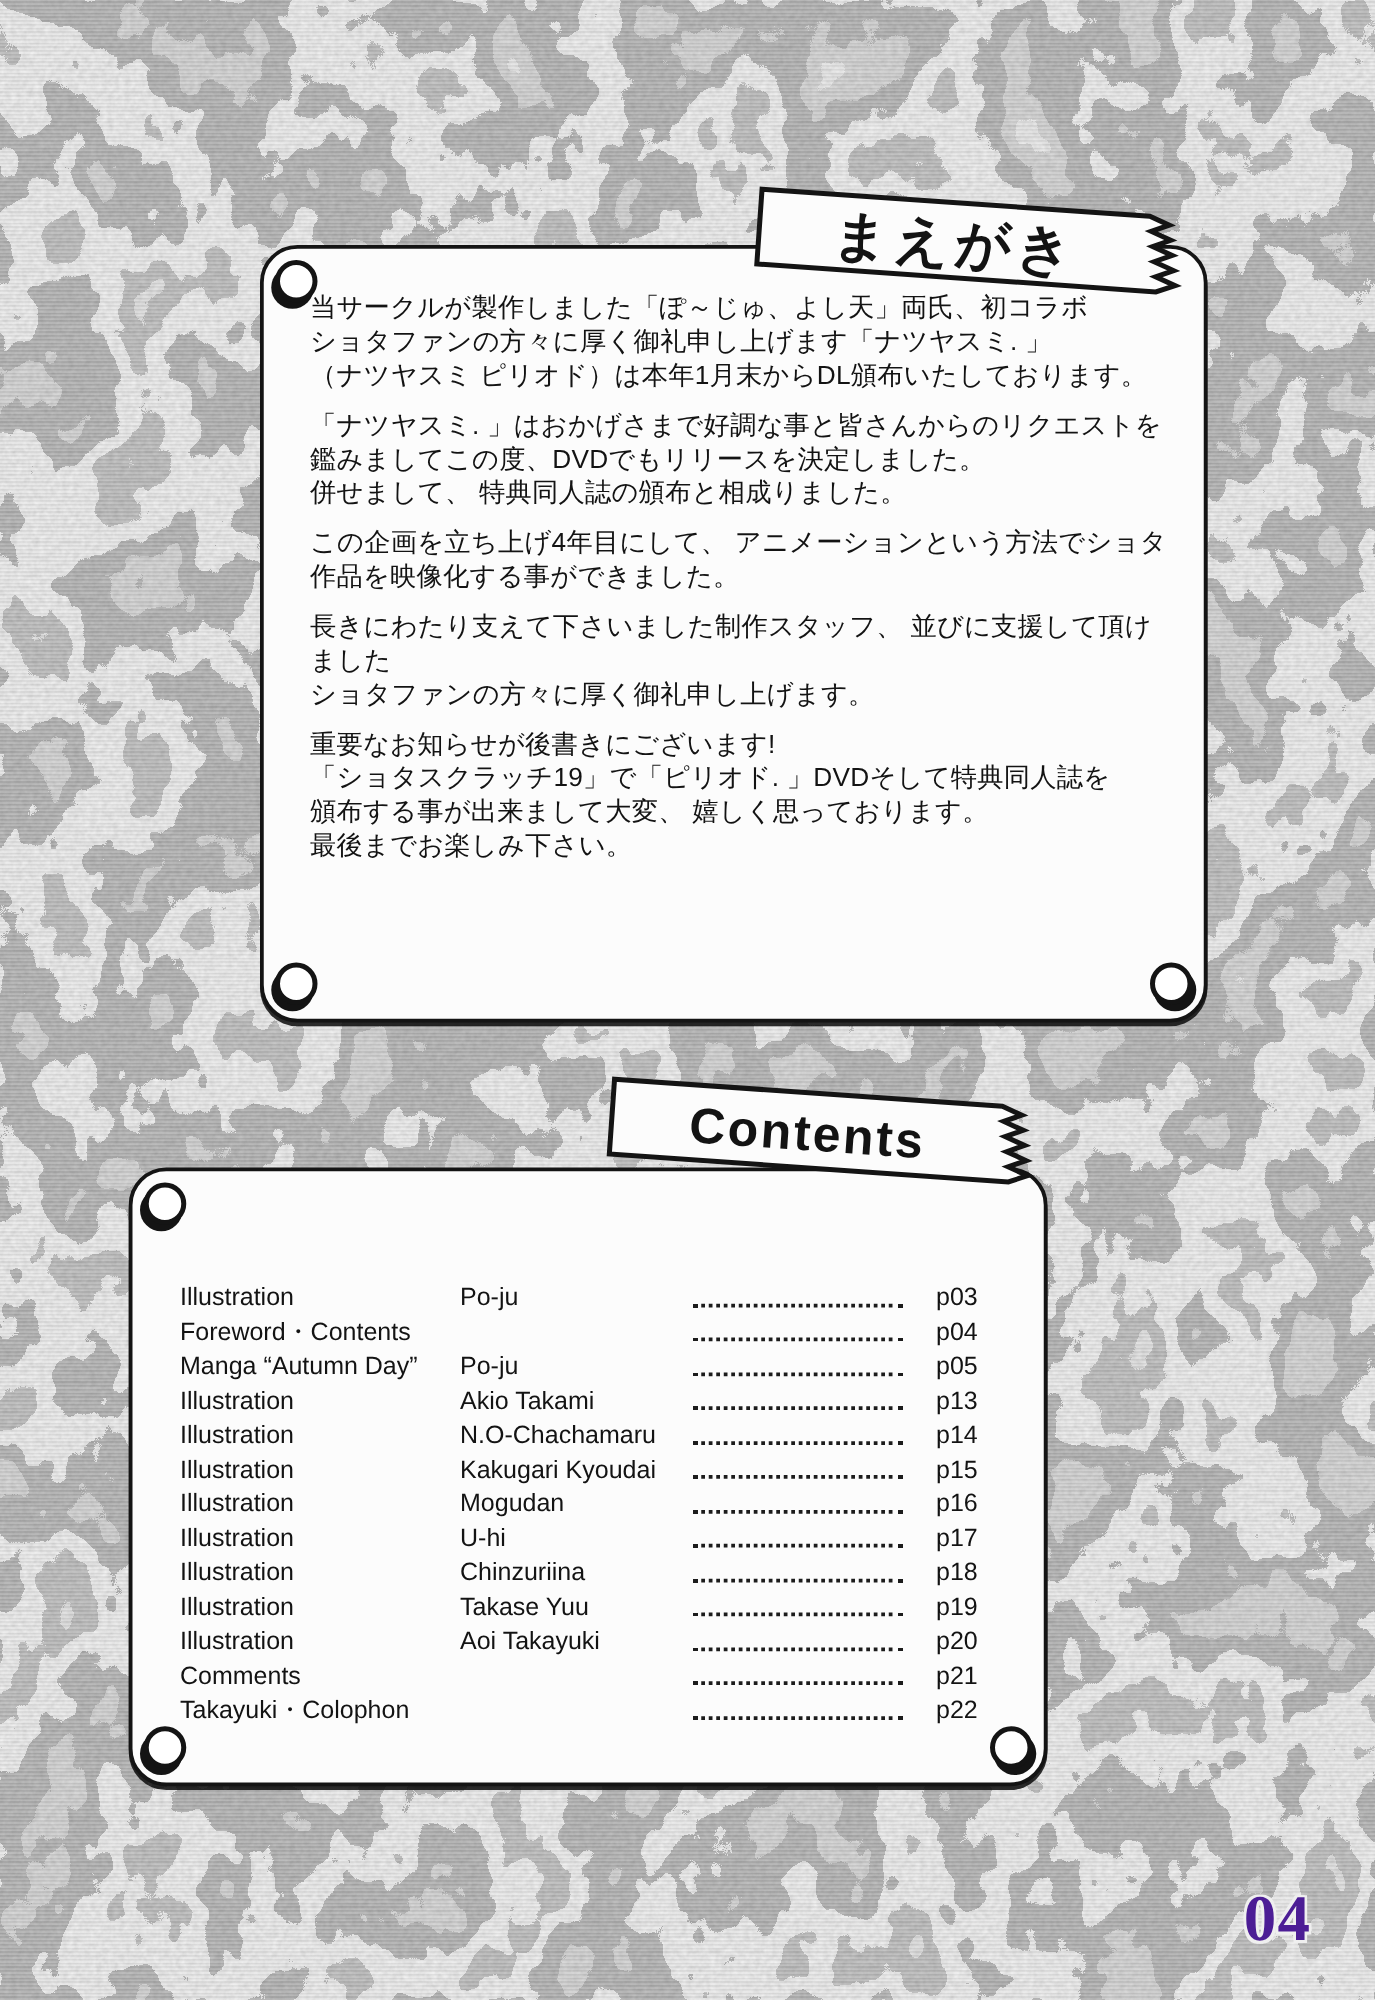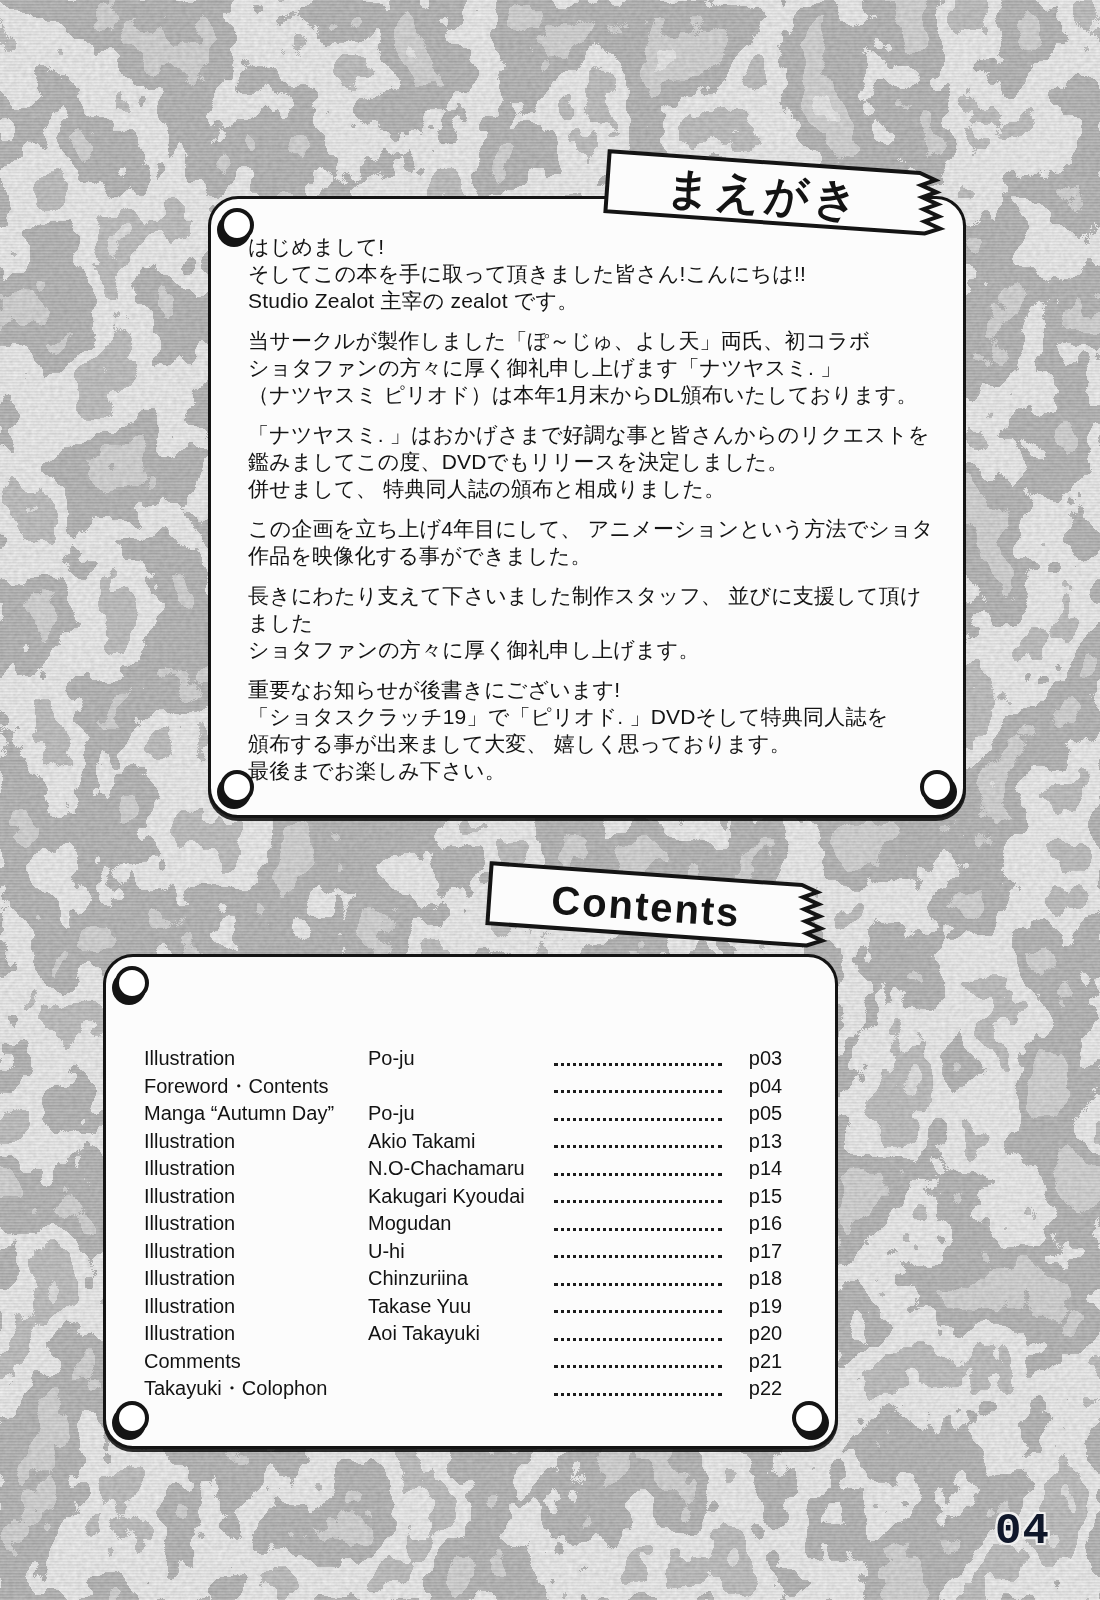--- a/index.html
+++ b/index.html
@@ -22,21 +22,21 @@
   
   .panel{
     position:absolute;z-index:2;
     background:#fcfcfc;
     border:3.5px solid #141414;
     border-radius:30px;
     box-shadow:0 3px 0 rgba(10,10,10,.85);
     box-sizing:border-box;
   }
   .panel-foreword{left:208px;top:196px;width:758px;height:622px;}
-  .panel-contents{left:103px;top:954px;width:735px;height:495px;}
+  .panel-contents{left:103px;top:934px;width:735px;height:495px;}
 
   
   .grommet{
     position:absolute;width:26px;height:26px;
     background:#fff;border:4px solid #141414;border-radius:50%;
   }
   .grommet.tl{left:9px;top:9px;box-shadow:-3px 5px 0 0 #141414;}
   .grommet.bl{left:9px;bottom:11px;box-shadow:-3px 5px 0 0 #141414;}
   .grommet.br{right:9px;bottom:11px;box-shadow:3px 5px 0 0 #141414;}
 
@@ -77,23 +77,23 @@
   .toc-dots{
     border-bottom:3px dotted #1c1c1c;
     height:16px;margin-right:16px;align-self:end;margin-bottom:7px;
   }
   .toc-page{text-align:center;}
 
   
   .page-number{
     position:absolute;z-index:3;
     left:995px;top:1506px;
-    font-family:Liberation Mono, monospace;
-    font-weight:bold;font-size:44px;letter-spacing:1px;
-    color:#0f172a;
+    font-family:Liberation Serif, serif;
+    font-weight:bold;font-size:52px;letter-spacing:1px;
+    color:#4c1d95;
     text-shadow:
       -2px -2px 0 #efefef, 2px -2px 0 #efefef,
       -2px  2px 0 #efefef, 2px  2px 0 #efefef,
       -2px  0   0 #efefef, 2px  0   0 #efefef,
        0   -2px 0 #efefef, 0    2px 0 #efefef;
   }
 </style>
 </head>
 <body>
 
@@ -122,23 +122,20 @@
     <rect width="1100" height="1600" filter="url(#cork)"></rect>
   </svg>
   <div class="halftone"></div>
 
   <div class="panel panel-foreword">
     <span class="grommet tl"></span>
     <span class="grommet bl"></span>
     <span class="grommet br"></span>
 
     <div class="foreword-body">
-      <p>はじめまして!
-そしてこの本を手に取って頂きました皆さん!こんにちは!!
-Studio Zealot 主宰の zealot です。</p>
       <p>当サークルが製作しました「ぽ～じゅ、よし天」両氏、初コラボ
 ショタファンの方々に厚く御礼申し上げます「ナツヤスミ. 」
 （ナツヤスミ ピリオド）は本年1月末からDL頒布いたしております。</p>
       <p>「ナツヤスミ. 」はおかげさまで好調な事と皆さんからのリクエストを
 鑑みましてこの度、DVDでもリリースを決定しました。
 併せまして、 特典同人誌の頒布と相成りました。</p>
       <p>この企画を立ち上げ4年目にして、 アニメーションという方法でショタ
 作品を映像化する事ができました。</p>
       <p>長きにわたり支えて下さいました制作スタッフ、 並びに支援して頂けました
 ショタファンの方々に厚く御礼申し上げます。</p>

